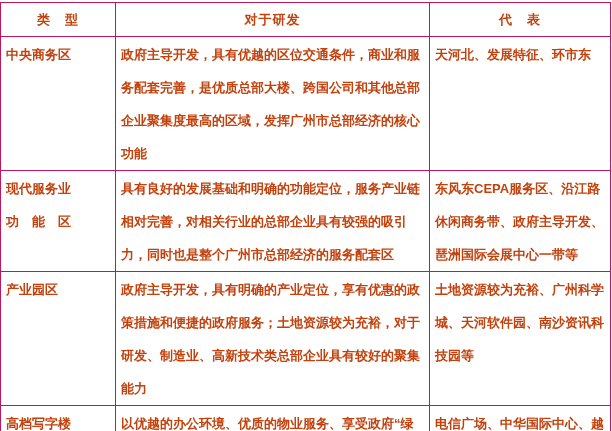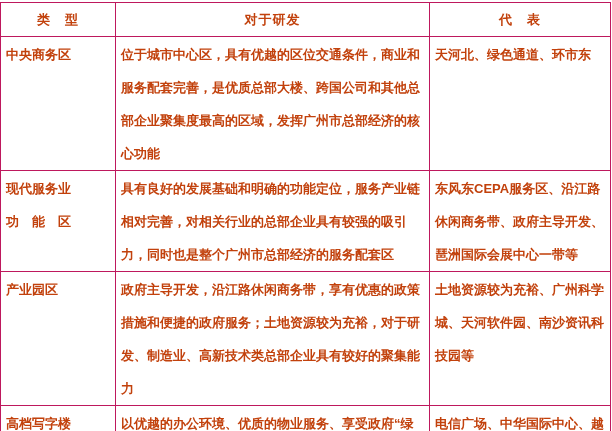--- a/index.html
+++ b/index.html
@@ -62,32 +62,32 @@
   <thead>
     <tr>
       <th>类　型</th>
       <th>对于研发</th>
       <th>代　表</th>
     </tr>
   </thead>
   <tbody>
     <tr class="r1">
       <td>中央商务区</td>
-      <td>位于城市中心区，具有优越的区位交通条件，商业和服务配套完善，是优质总部大楼、跨国公司和其他总部企业聚集度最高的区域，发挥广州市总部经济的核心功能</td>
-      <td>天河北、绿色通道、环市东</td>
+      <td>政府主导开发，具有优越的区位交通条件，商业和服务配套完善，是优质总部大楼、跨国公司和其他总部企业聚集度最高的区域，发挥广州市总部经济的核心功能</td>
+      <td>天河北、发展特征、环市东</td>
     </tr>
     <tr class="r2">
       <td>现代服务业
 功　能　区</td>
       <td>具有良好的发展基础和明确的功能定位，服务产业链相对完善，对相关行业的总部企业具有较强的吸引力，同时也是整个广州市总部经济的服务配套区</td>
       <td>东风东CEPA服务区、沿江路休闲商务带、政府主导开发、琶洲国际会展中心一带等</td>
     </tr>
     <tr class="r3">
       <td>产业园区</td>
-      <td>政府主导开发，沿江路休闲商务带，享有优惠的政策措施和便捷的政府服务；土地资源较为充裕，对于研发、制造业、高新技术类总部企业具有较好的聚集能力</td>
+      <td>政府主导开发，具有明确的产业定位，享有优惠的政策措施和便捷的政府服务；土地资源较为充裕，对于研发、制造业、高新技术类总部企业具有较好的聚集能力</td>
       <td>土地资源较为充裕、广州科学城、天河软件园、南沙资讯科技园等</td>
     </tr>
     <tr class="r4">
       <td>高档写字楼</td>
       <td>以优越的办公环境、优质的物业服务、享受政府“绿色通道”服务为亮点，形成总部企业及相关服务配套企业在写字楼内高度集中</td>
       <td>电信广场、中华国际中心、越秀城市广场等</td>
     </tr>
   </tbody>
 </table>
 

